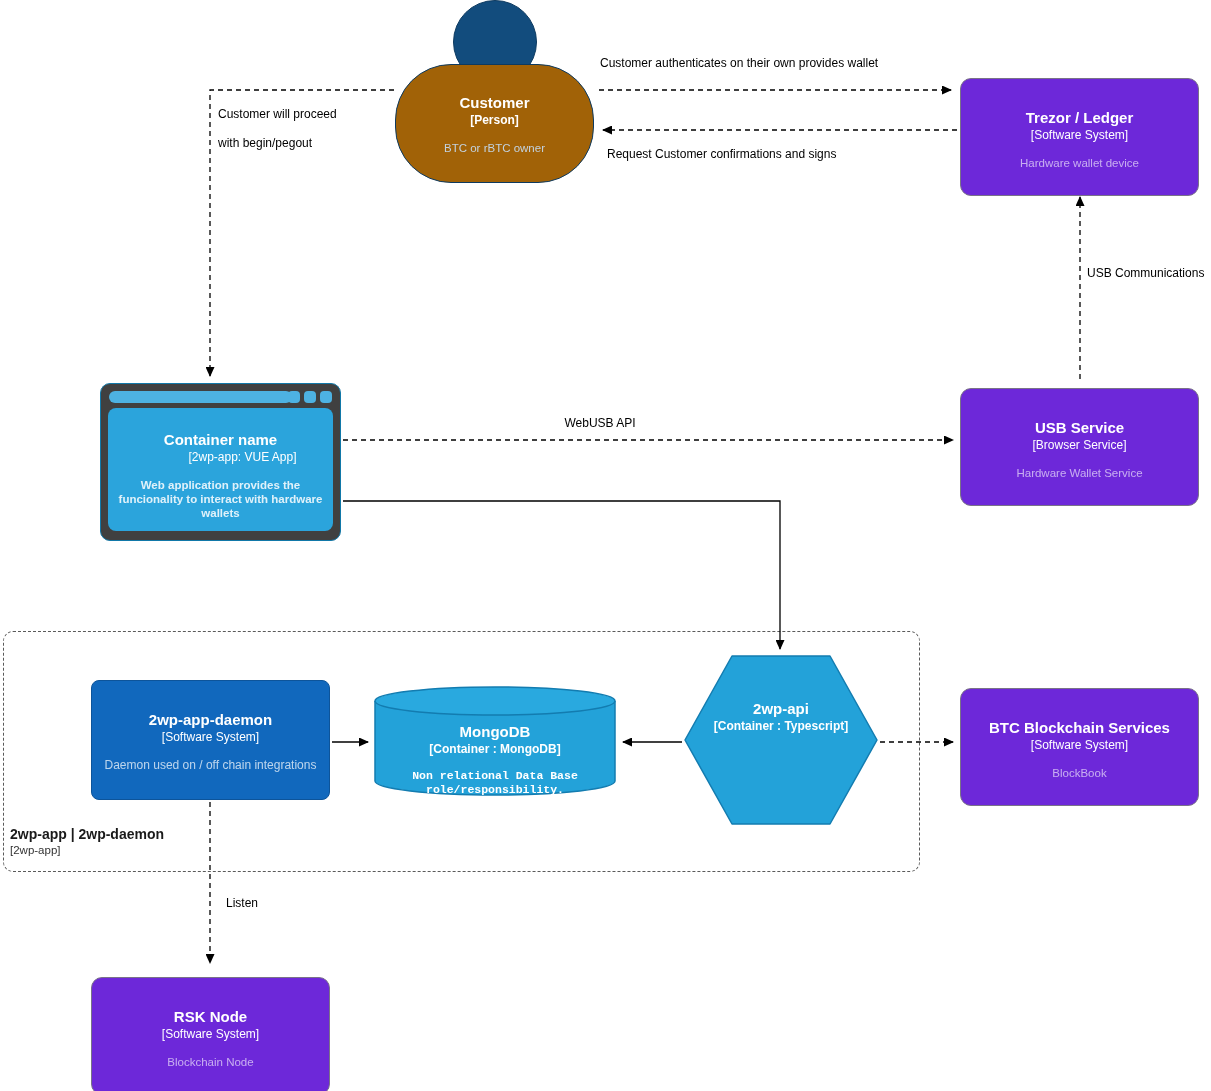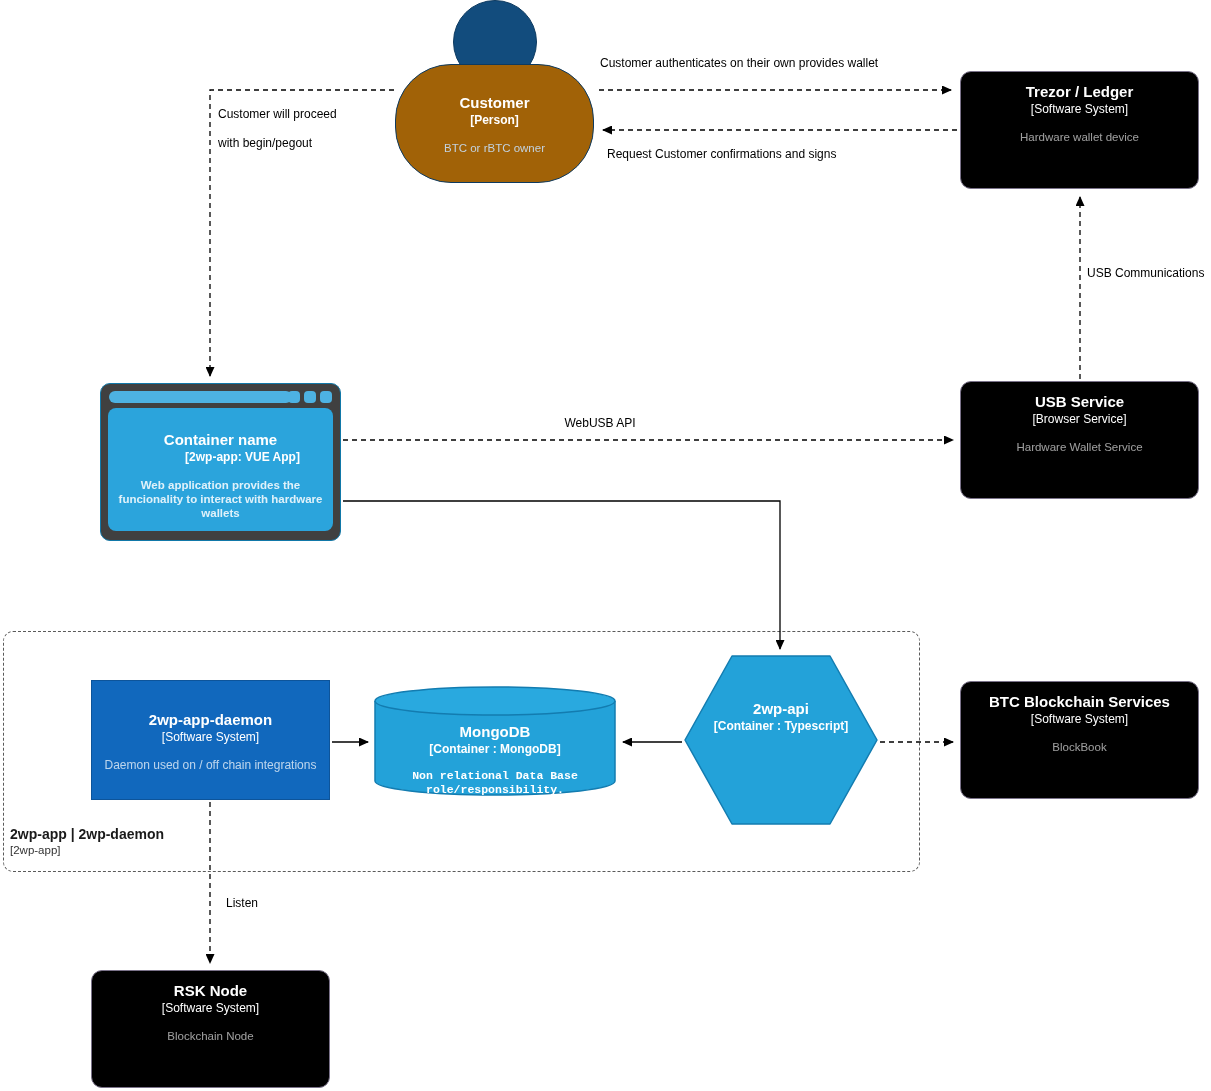--- a/index.html
+++ b/index.html
@@ -16,38 +16,38 @@
 
   
   .person-head{position:absolute;left:453px;top:0;width:82px;height:82px;border-radius:50%;
     background:#124C7D;border:1px solid #0d3a60;z-index:2;}
   .person-body{left:395px;top:64px;width:199px;height:119px;border-radius:56px;
     background:#a16207;border:1px solid #0d3a60;z-index:3;padding-top:28px;}
   .person-body .subtitle{font-weight:bold;}
   .person-body .desc{color:#c3d2df;}
 
   
-  .gray-box{background:#000000;border:1px solid #7a7289;border-radius:11px;
-    width:239px;height:118px;padding-top:10px;}
+  .gray-box{background:#6d28d9;border:1px solid #7a7289;border-radius:11px;
+    width:239px;height:118px;padding-top:29px;margin-top:7px;}
   .gray-box .desc{color:rgba(255,255,255,0.62);}
 
   
   .browser{left:100px;top:383px;width:241px;height:158px;background:#404040;
     border:1px solid #1178a8;border-radius:10px;padding:0;}
   .browser-topbar{position:absolute;left:0;top:0;width:100%;height:24px;}
   .addr-bar{position:absolute;left:8px;top:7px;width:183px;height:12px;border-radius:6px;background:#4db2e2;}
   .tb-btn{position:absolute;top:7px;width:12px;height:12px;border-radius:4px;background:#4db2e2;}
   .browser-content{position:absolute;left:7px;top:24px;right:7px;bottom:9px;background:#2ba4dc;
     border-radius:8px;display:flex;flex-direction:column;align-items:center;text-align:center;padding-top:22px;box-sizing:border-box;}
-  .browser .subtitle{font-weight:bold;padding-left:44px;}
+  .browser .subtitle{font-weight:normal;padding-left:44px;}
   .browser .desc{font-weight:bold;color:rgba(255,255,255,0.85);padding:0 10px;}
 
   
   .blue-box{left:91px;top:680px;width:239px;height:120px;background:#1168BD;
-    border:1px solid #0d549a;border-radius:0;padding-top:29px;}
+    border:1px solid #0d549a;border-radius:8px;padding-top:29px;}
   .blue-box .desc{color:rgba(255,255,255,0.72);font-size:12px;}
 
   
   .cylinder{left:374px;top:686px;width:242px;height:110px;padding-top:36px;}
   .cylinder svg{position:absolute;left:0;top:0;z-index:-1;}
   .cylinder .subtitle{font-weight:bold;}
   .cylinder .desc{font-weight:bold;color:#fff;margin-top:12px;font-size:11.5px;font-family:Liberation Mono, monospace;}
 
   
   .hexagon{left:684px;top:655px;width:194px;height:170px;padding-top:44px;}

